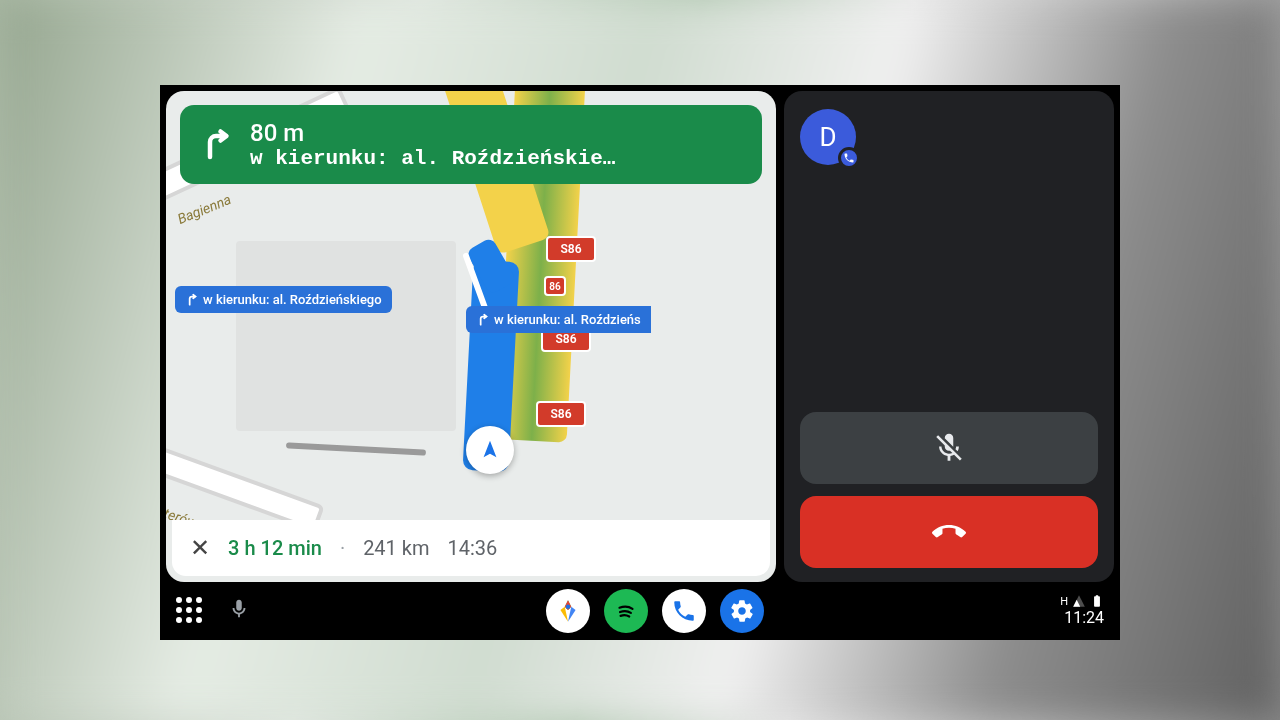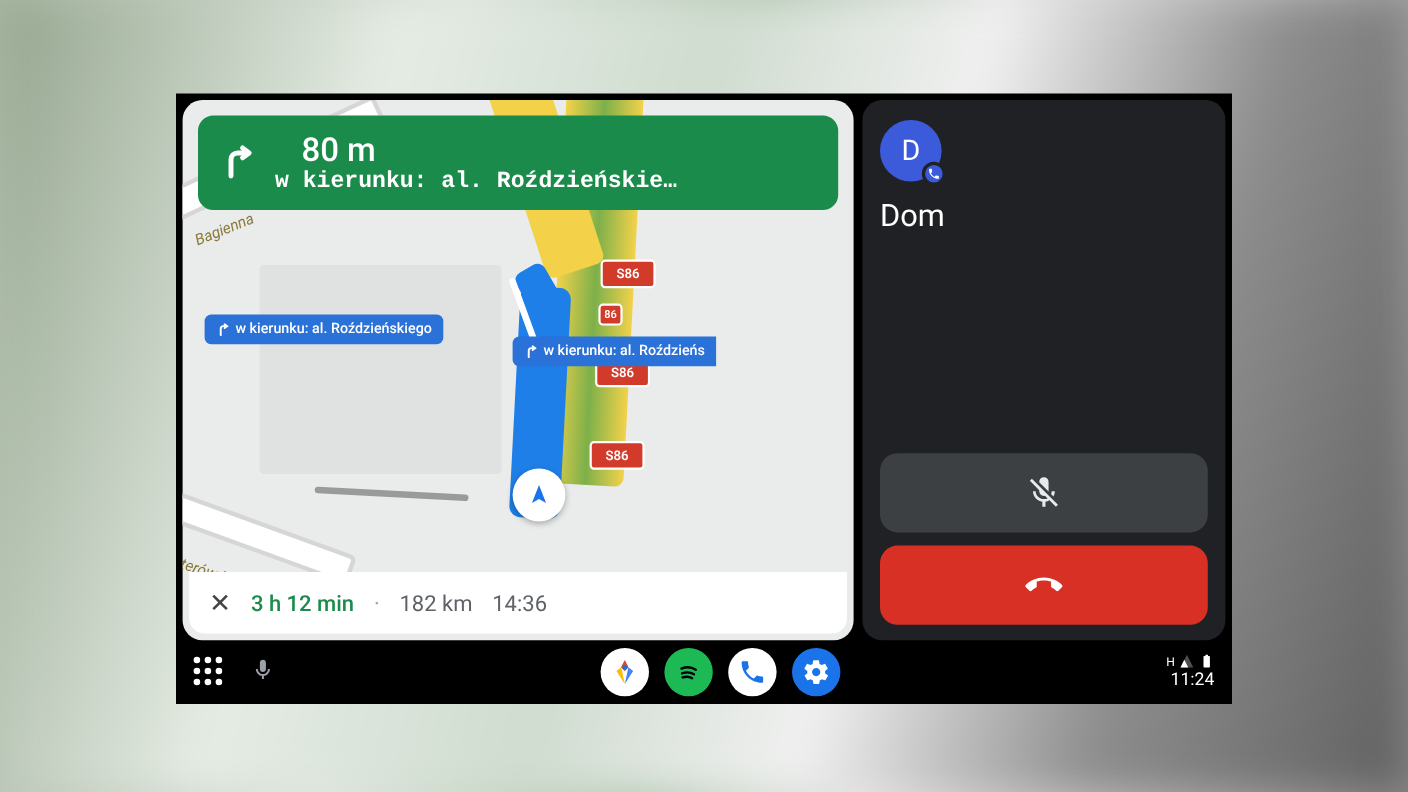--- a/index.html
+++ b/index.html
@@ -46,24 +46,24 @@
   .sh1 { left:380px; top:145px; }
   .sh2 { left:375px; top:235px; }
   .sh3 { left:370px; top:310px; }
   .sh4 { left:378px; top:185px; width:22px; height:20px; font-size:10px; }
   .nav-banner {
     position: absolute; left: 14px; top: 14px; right: 14px;
     background: #1a8b4a; color:#fff; border-radius: 14px;
     padding: 14px 18px; display:flex; gap:16px; align-items:center;
   }
   .turn-arrow { width:36px; height:36px; flex-shrink:0; }
-  .nav-text .dist { font-size:30px; font-weight:500;margin-left:24px; }
+  .nav-text .dist { font-size:24px; font-weight:500; }
   .nav-text .dest { font-size:21px; font-weight:600; white-space:nowrap; overflow:hidden; text-overflow:ellipsis; max-width:370px;font-family:Liberation Mono, monospace; }
   .lane-bubble { position:absolute; top:195px; background:#2a71d8; color:#fff; font-size:13px; font-weight:500; padding:6px 10px; border-radius:6px; display:flex; align-items:center; gap:4px; white-space:nowrap; }
-  .lb1 { left:20px;justify-content:space-between; }
+  .lb1 { left:9px;justify-content:space-between; }
   .lb2 { left:300px; border-top-right-radius:0; border-bottom-right-radius:0;margin-top:20px;}
   .lane-bubble svg { width:14px; height:14px; }
   .position-dot { position:absolute; left:300px; top:335px; width:48px; height:48px; background:#fff; border-radius:50%; display:flex; align-items:center; justify-content:center; box-shadow:0 2px 6px rgba(0,0,0,.3); }
   .position-dot svg { width:22px; height:22px; }
   .compass-line { position:absolute; left:120px; top:355px; width:140px; height:6px; background:#9a9a9a; border-radius:3px; transform:rotate(3deg);}
   .eta-bar { position:absolute; left:6px; right:6px; bottom:6px; height:56px; background:#fff; border-radius: 0 0 14px 14px; display:flex; align-items:center; padding:0 18px; gap:18px; font-size:20px; color:#5f6368; }
   .eta-bar .close { font-size:24px; color:#444; }
   .eta-time { color:#1a8b4a; font-weight:500; }
   .dot-sep { color:#9aa0a6; }
 
@@ -153,35 +153,34 @@
       <div class="position-dot">
         <svg viewBox="0 0 24 24" fill="#1a73e8">
             <path d="M12 2l7 18-7-4-7 4z"></path>
           </svg>
       </div>
 
       <div class="eta-bar">
         <span class="close">✕</span>
         <span class="eta-time">3 h 12 min</span>
         <span class="dot-sep">·</span>
-        <span>182 km</span>
+        <span>241 km</span>
         <span>14:36</span>
       </div>
     </div>
 
     <div class="call-card">
       <div class="avatar">
         <span>D</span>
         <div class="avatar-badge">
           <svg viewBox="0 0 24 24" fill="#fff">
               <path d="M6.6 10.8c1.4 2.8 3.8 5.2 6.6 6.6l2.2-2.2c.3-.3.7-.4 1-.2 1.1.4 2.3.6 3.6.6.6 0 1 .4 1 1V20c0 .6-.4 1-1 1C10.6 21 3 13.4 3 4c0-.6.4-1 1-1h3.4c.6 0 1 .4 1 1 0 1.3.2 2.5.6 3.6.1.3 0 .7-.2 1l-2.2 2.2z"></path>
             </svg>
         </div>
       </div>
-      <div class="call-name">Dom</div>
       <div class="call-buttons">
         <div class="btn btn-mute">
           <svg viewBox="0 0 24 24" fill="#e8eaed">
               <path d="M19 11c0 1.2-.3 2.3-.9 3.3l-1.5-1.5c.3-.6.4-1.2.4-1.8h2zm-4 .2V5c0-1.7-1.3-3-3-3S9 3.3 9 5v.2l6 6zM4.3 3L3 4.3l6 6V11c0 1.7 1.3 3 3 3 .2 0 .5 0 .7-.1l1.7 1.7c-.7.3-1.6.4-2.4.4-2.8 0-5.3-2.1-5.3-5H5c0 3.4 2.7 6.2 6 6.7V21h2v-3.3c.9-.1 1.8-.5 2.6-.9l4.1 4.1 1.3-1.3L4.3 3z"></path>
             </svg>
         </div>
         <div class="btn btn-end">
           <svg viewBox="0 0 24 24" fill="#fff">
               <path d="M12 9c-1.6 0-3.2.3-4.6.7v3.1c0 .4-.2.7-.6.9-1 .5-1.9 1.1-2.7 1.9-.2.2-.4.3-.7.3s-.5-.1-.7-.3L.3 13.2c-.2-.2-.3-.4-.3-.7s.1-.5.3-.7C3.4 8.8 7.5 7 12 7s8.6 1.8 11.7 4.8c.2.2.3.4.3.7s-.1.5-.3.7l-2.4 2.4c-.2.2-.4.3-.7.3s-.5-.1-.7-.3c-.8-.8-1.7-1.4-2.7-1.9-.3-.2-.6-.5-.6-.9V9.7C15.2 9.3 13.6 9 12 9z"></path>
             </svg>

